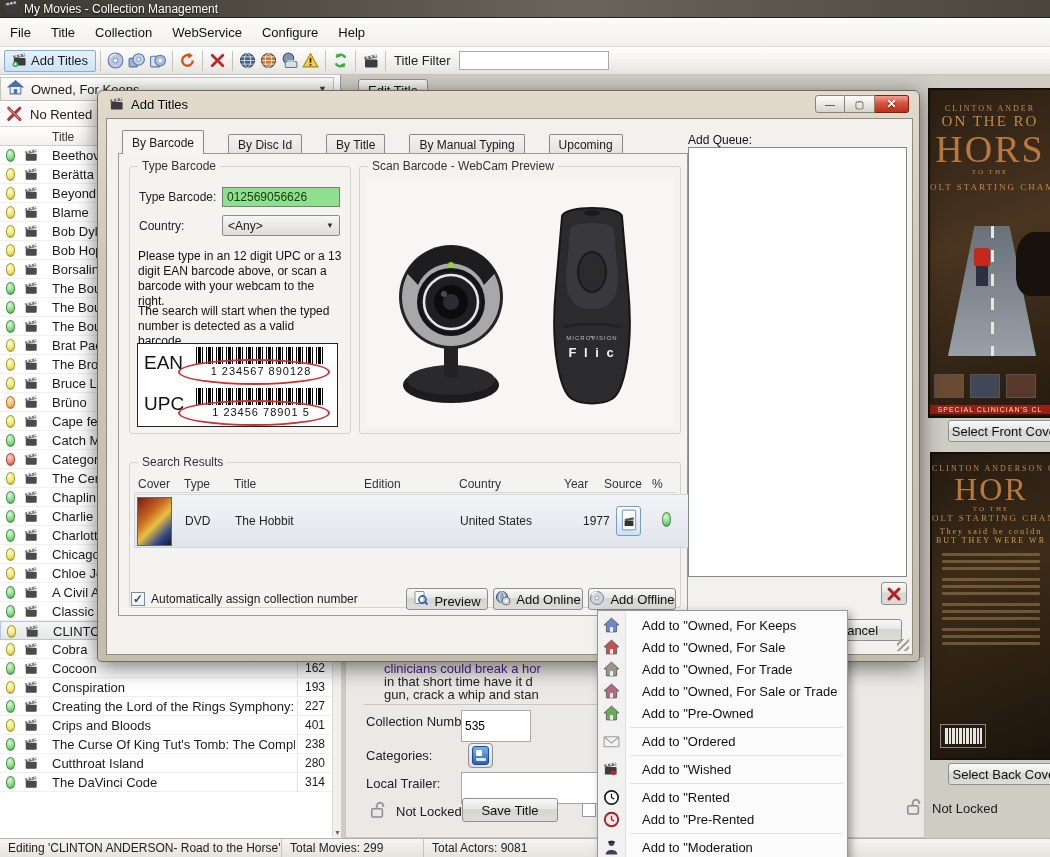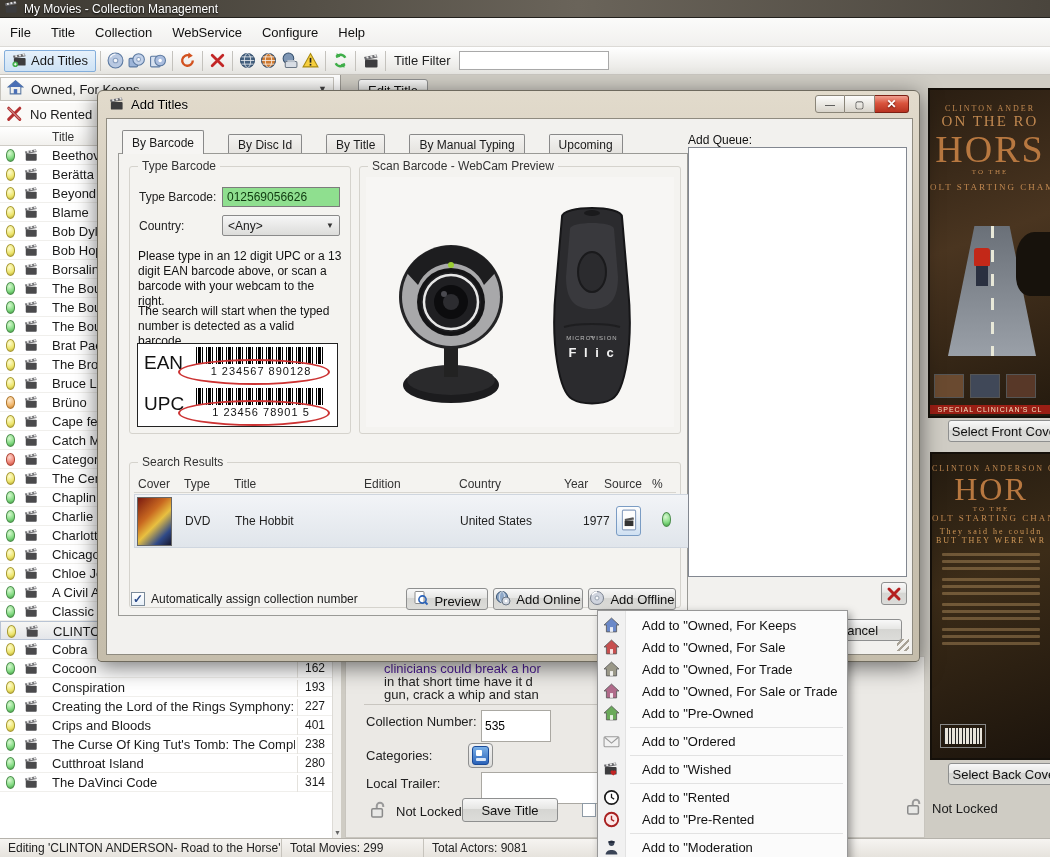--- a/index.html
+++ b/index.html
@@ -60,21 +60,21 @@
   #content { position:absolute; left:342px; top:75px; width:708px; height:763px; background:#cfccc4; }
   #edit-title-btn { position:absolute; left:16px; top:4px; width:70px; height:22px; }
   .win-btn { background:linear-gradient(#f8f8f8,#e6e6e4 45%,#d5d5d2 46%,#dcdcd9); border:1px solid #8e8f8f; border-radius:3px;
     font-size:13px; color:#111; display:flex; align-items:center; justify-content:center; gap:5px; }
 
   
   #form-area { position:absolute; left:3px; top:581px; width:580px; height:182px; background:#ebe9e5; border:1px solid #c8c5be; }
   .desc-line { position:absolute; left:38px; font-size:13px; color:#222; white-space:nowrap; }
   #form-hr { position:absolute; left:18px; top:47px; width:420px; height:1px; background:#c9c6c0; }
   .form-label { position:absolute; left:20px; font-size:13px; color:#222; }
-  .form-input { position:absolute; border:1px solid #aaa8a2; background:#fff; font-size:12px; padding:15px 3px; height:20px;margin-left:20px; }
+  .form-input { position:absolute; border:1px solid #aaa8a2; background:#fff; font-size:12px; padding:15px 3px; height:20px; }
   #categories-btn { position:absolute; left:122px; top:86px; width:25px; height:25px; border:1px solid #8e8f8f; border-radius:4px;
     background:linear-gradient(#f2f2f2,#dcdcda); display:flex; align-items:center; justify-content:center; }
   #cat-glyph { width:17px; height:19px; border-radius:3px; background:linear-gradient(#7ab0e8,#2a62b8); border:1px solid #1a4a98; position:relative; }
   #cat-glyph:before { content:""; position:absolute; left:3px; top:3px; width:6px; height:6px; background:#fff; border-radius:1px; }
   #cat-glyph:after { content:""; position:absolute; left:3px; top:11px; width:10px; height:3px; background:#dce8f8; border-radius:1px; }
   #save-title-btn { position:absolute; left:116px; top:141px; width:96px; height:24px; }
   #form-checkbox { position:absolute; left:236px; top:146px; width:14px; height:14px; background:#fff; border:1px solid #8e9aa5; }
   .lock-wrap { display:flex; align-items:center; gap:8px; position:absolute; }
 
   

